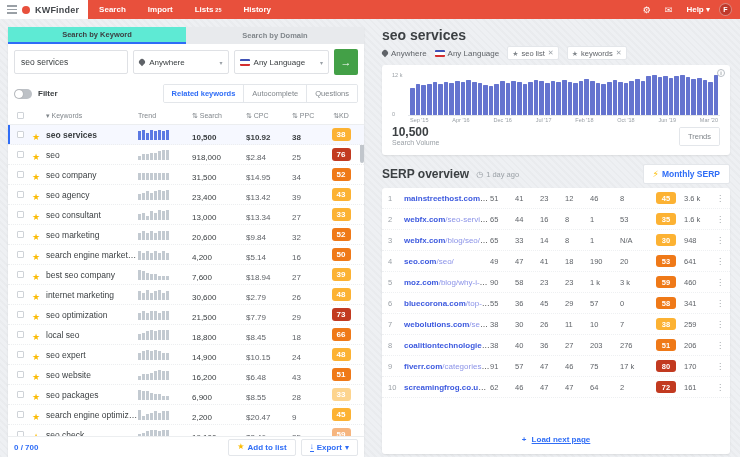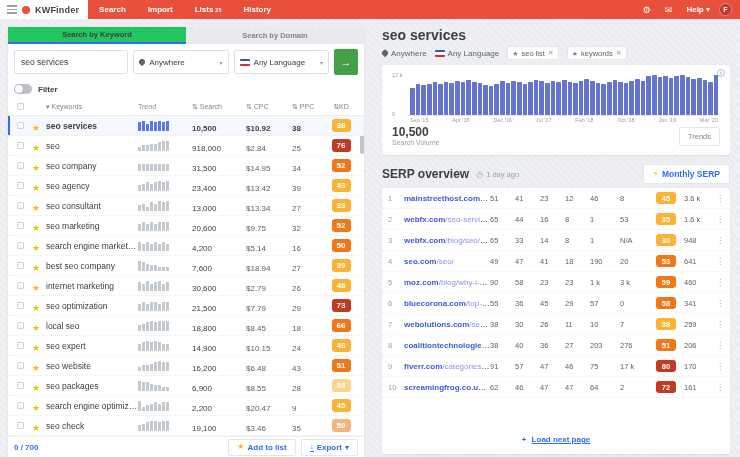--- a/index.html
+++ b/index.html
@@ -19,21 +19,21 @@
   .help{font-size:8px;font-weight:bold;padding:0 5px;cursor:pointer;}
   .avatar{width:13px;height:13px;border-radius:50%;background:#c0392b;border:1px solid #ffffff66;font-size:7px;font-weight:bold;display:flex;align-items:center;justify-content:center;cursor:pointer;}
   
   .main{display:flex;height:438px;}
   .left-col{width:372px;padding:8px 8px 0 8px;}
   .right-col{flex:1;padding:6px 10px 0 6px;overflow:hidden;}
   
   .panel{background:#fff;height:430px;display:flex;flex-direction:column;box-shadow:0 1px 2px rgba(0,0,0,.08);position:relative;}
   .src-tabs{display:flex;height:17px;background:#e8eaed;}
   .src-tab{flex:1;display:flex;align-items:center;justify-content:center;font-size:7.5px;font-weight:bold;color:#80868b;cursor:pointer;}
-  .src-tab.active{background:#22c55e;color:#3c4043;border-bottom:2px solid #2f6df6;}
+  .src-tab.active{background:#5eead4;color:#3c4043;border-bottom:2px solid #2f6df6;}
   .query-row{display:flex;align-items:center;gap:5px;padding:5px 6px;background:#fff;}
   .q-input{flex:1.2;height:24px;border:1px solid #dfe1e5;border-radius:2px;font-size:8.5px;padding:0 6px;color:#3c4043;min-width:0;}
   .sel{flex:1;height:24px;border:1px solid #dfe1e5;border-radius:2px;display:flex;align-items:center;gap:4px;padding:0 5px;font-size:8px;color:#3c4043;cursor:pointer;min-width:0;}
   .sel .caret{margin-left:auto;color:#9aa0a6;font-size:6px;}
   .flag{width:10px;height:7px;border-radius:1px;background:linear-gradient(180deg,#3f51b5 33%,#fff 33% 66%,#d32f2f 66%);flex:0 0 auto;}
   .go-btn{width:24px;height:26px;background:#43a047;border:none;border-radius:2px;color:#fff;font-size:11px;cursor:pointer;display:flex;align-items:center;justify-content:center;}
   .filter-row{display:flex;align-items:center;padding:4px 6px;gap:6px;}
   .toggle{width:18px;height:10px;border-radius:5px;background:#bdc1c6;position:relative;cursor:pointer;}
   .toggle i{position:absolute;left:1px;top:1px;width:8px;height:8px;border-radius:50%;background:#fff;box-shadow:0 0 1px #0006;}
   .filter-label{font-size:8px;color:#3c4043;font-weight:bold;}
@@ -184,20 +184,25 @@
           <span>Any Language</span>
           <span class="caret">▾</span>
         </div>
         <button class="go-btn">→</button>
       </div>
       <div class="filter-row">
         <span class="toggle">
             <i></i>
           </span>
         <span class="filter-label">Filter</span>
+        <div class="kw-tabs">
+          <span class="kw-tab active">Related keywords</span>
+          <span class="kw-tab">Autocomplete</span>
+          <span class="kw-tab">Questions</span>
+        </div>
       </div>
       <div class="kw-head">
         <span class="c-cb">
             <span class="cb"></span>
           </span>
         <span class="c-star"></span>
         <span class="c-kw">▾ <span>Keywords</span></span>
         <span class="c-trend">Trend</span>
         <span class="c-search">⇅ <span>Search</span></span>
         <span class="c-cpc">⇅ <span>CPC</span></span>
@@ -343,21 +348,21 @@
                 <i style="height: 78%;"></i>
                 <i style="height: 65%;"></i>
                 <i style="height: 78%;"></i>
                 <i style="height: 65%;"></i>
                 <i style="height: 78%;"></i>
                 <i style="height: 78%;"></i>
                 <i style="height: 78%;"></i>
               </span>
             </span>
     <span class="c-search"><span class="num">20,600</span></span>
-    <span class="c-cpc"><span class="num">$9.75</span></span>
+    <span class="c-cpc"><span class="num">$9.84</span></span>
     <span class="c-ppc"><span class="num">32</span></span>
     <span class="c-kd">
               <span class="badge orange">52</span>
             </span>
   </div>
           <div class="kw-row">
     <span class="c-cb">
               <span class="cb"></span>
             </span>
     <span class="c-star"><span class="star">★</span></span>

